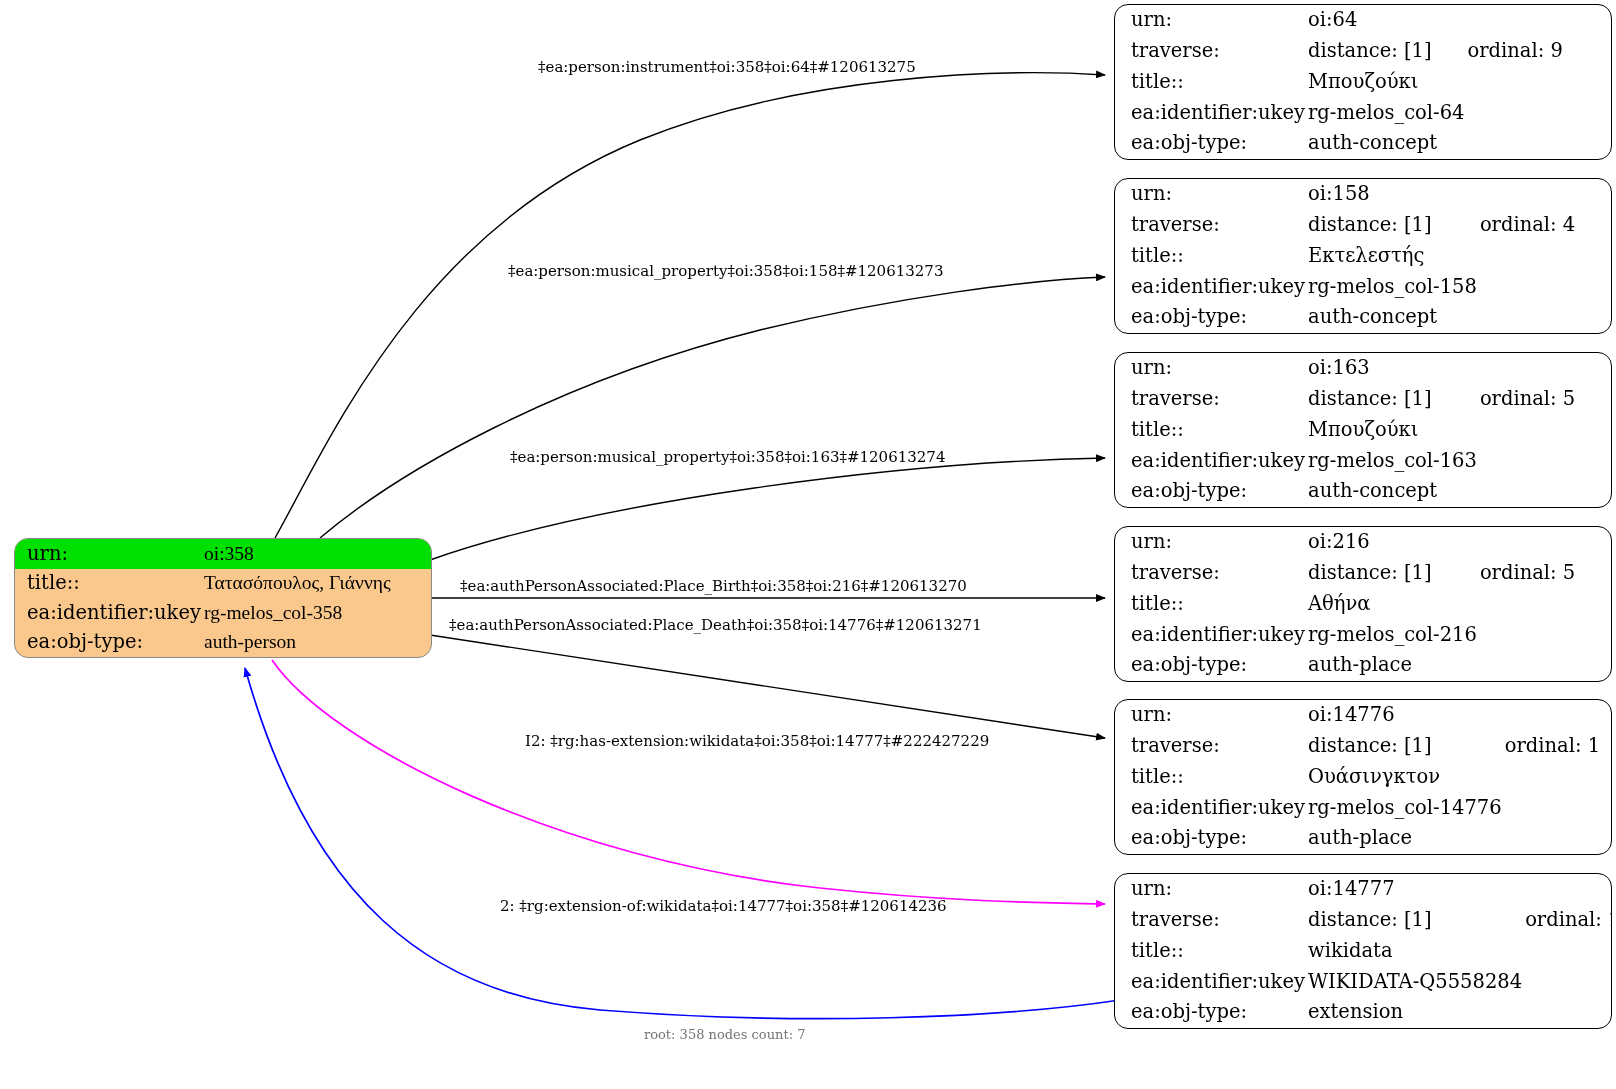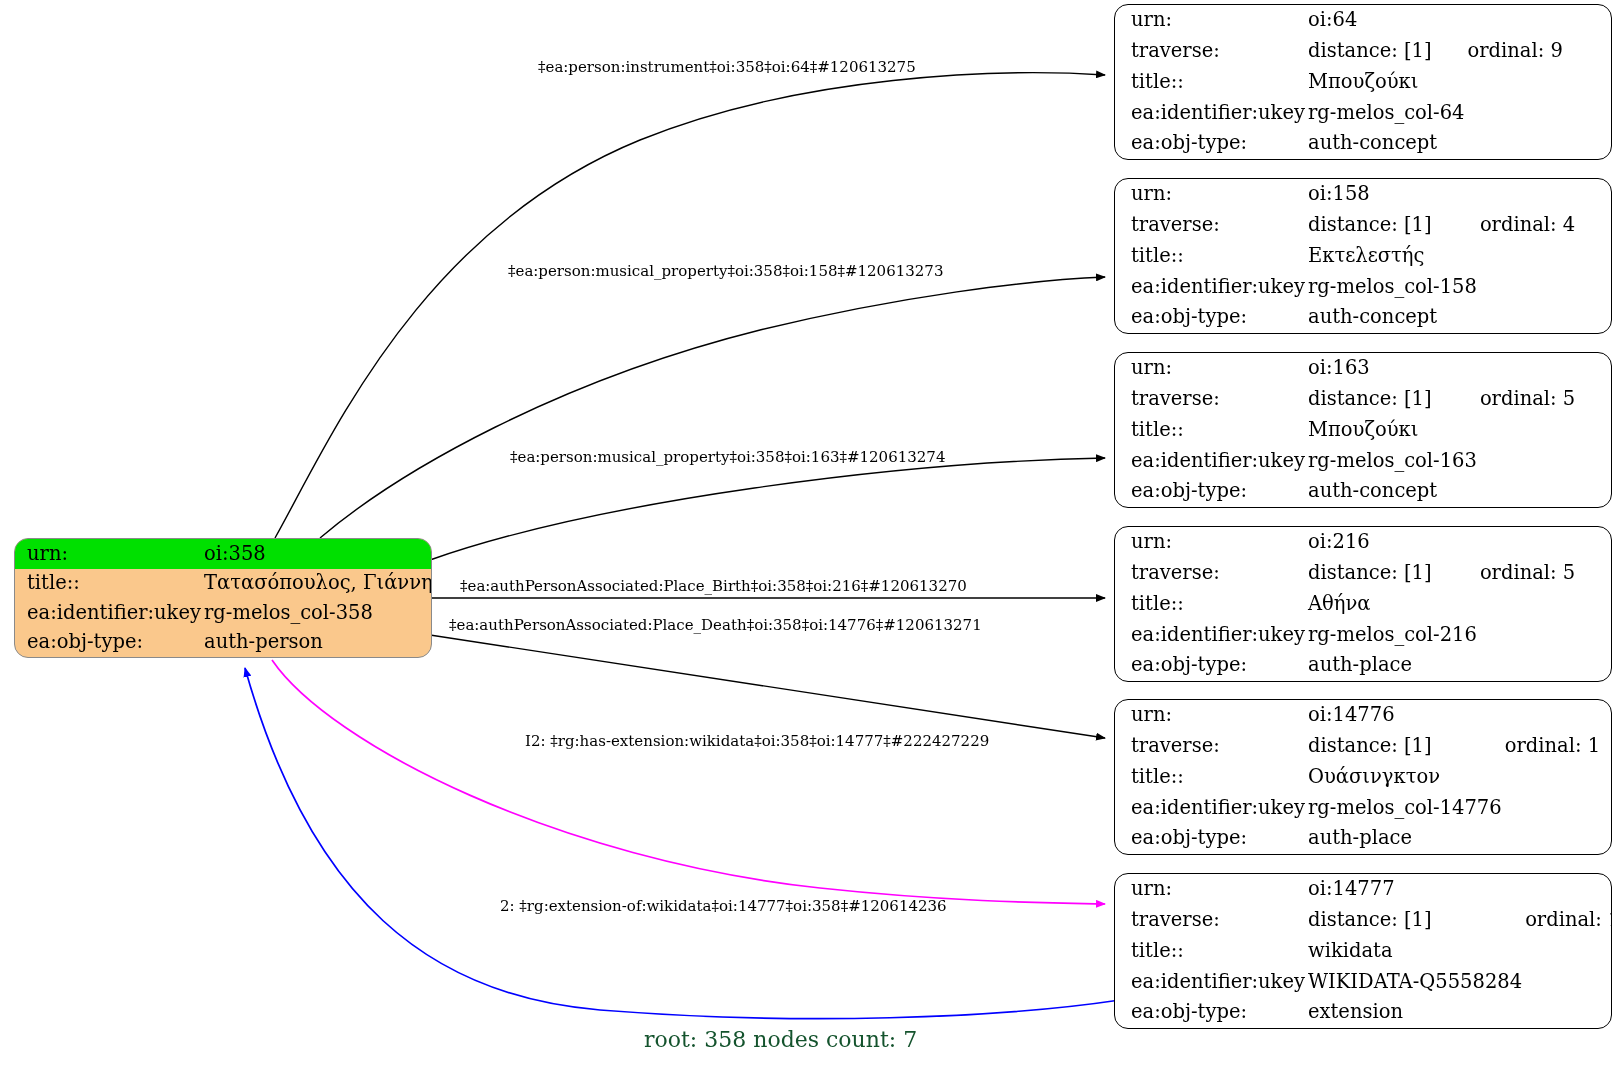--- a/index.html
+++ b/index.html
@@ -40,21 +40,21 @@
     height: 100%;
   }
   .node td {
     font-size: 19.5px;
     line-height: 1.0;
     padding: 2px 0 3px 0;
     white-space: nowrap;
     vertical-align: middle;
   }
   .node td.k { padding-left: 16px; width: 172px; }
-  .node td.v { padding-left: 3px; }
+  .node td.v { padding-left: 3px; font-family: Liberation Serif, serif; }
   .node td.v2 { padding-left: 3px; width: 146px; }
   .node td.v3 { padding-left: 3px; }
 
   
   .node.root {
     background: #fac88c;
     border: 1.5px solid #8a8a8a;
     border-radius: 14px;
   }
   .node.root td { font-size: 19.5px; }
@@ -66,23 +66,23 @@
   
   .elabel {
     position: absolute;
     font-size: 15px;
     line-height: 1;
     white-space: nowrap;
     color: #000000;
   }
   .footer {
     position: absolute;
-    font-size: 22px;
+    font-size: 13px;
     white-space: nowrap;
-    color: #14532d;
+    color: #737373;
   }
 </style>
 </head>
 <body>
 
 <div id="canvas">
 
   <svg class="edges" viewBox="0 0 1616 1089">
     <defs>
       <marker id="arrowBlack" markerWidth="10" markerHeight="8" refX="9" refY="4" orient="auto" markerUnits="userSpaceOnUse">

